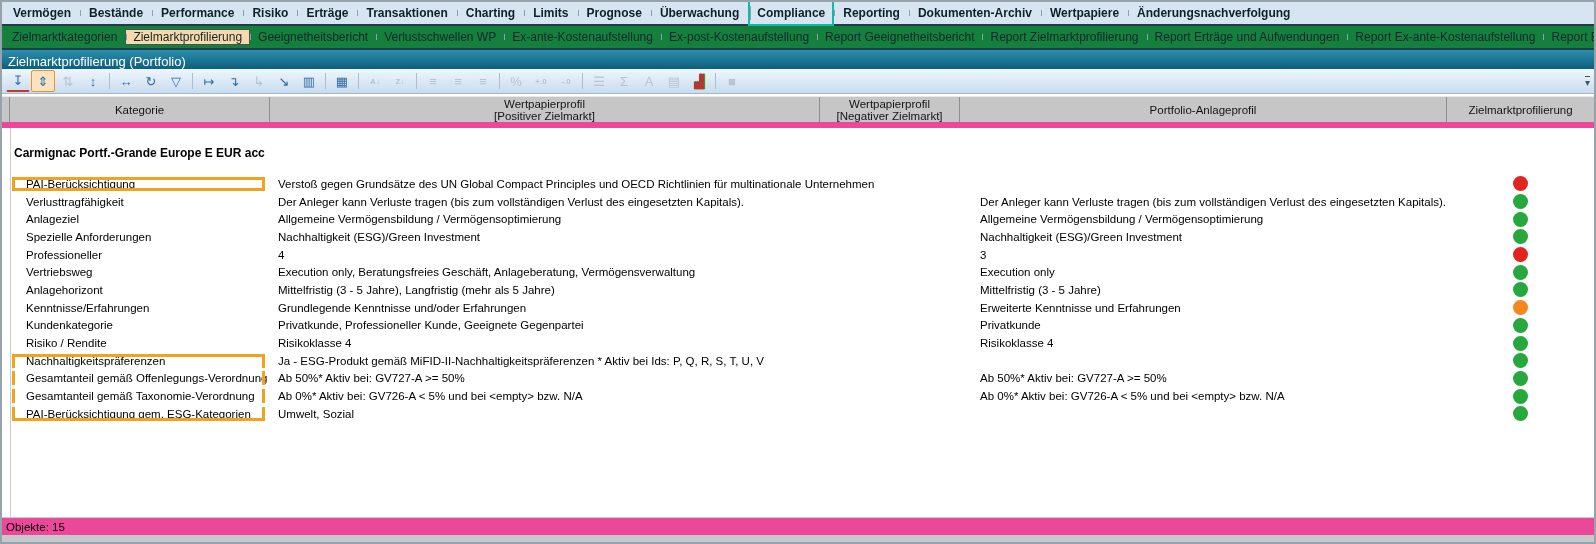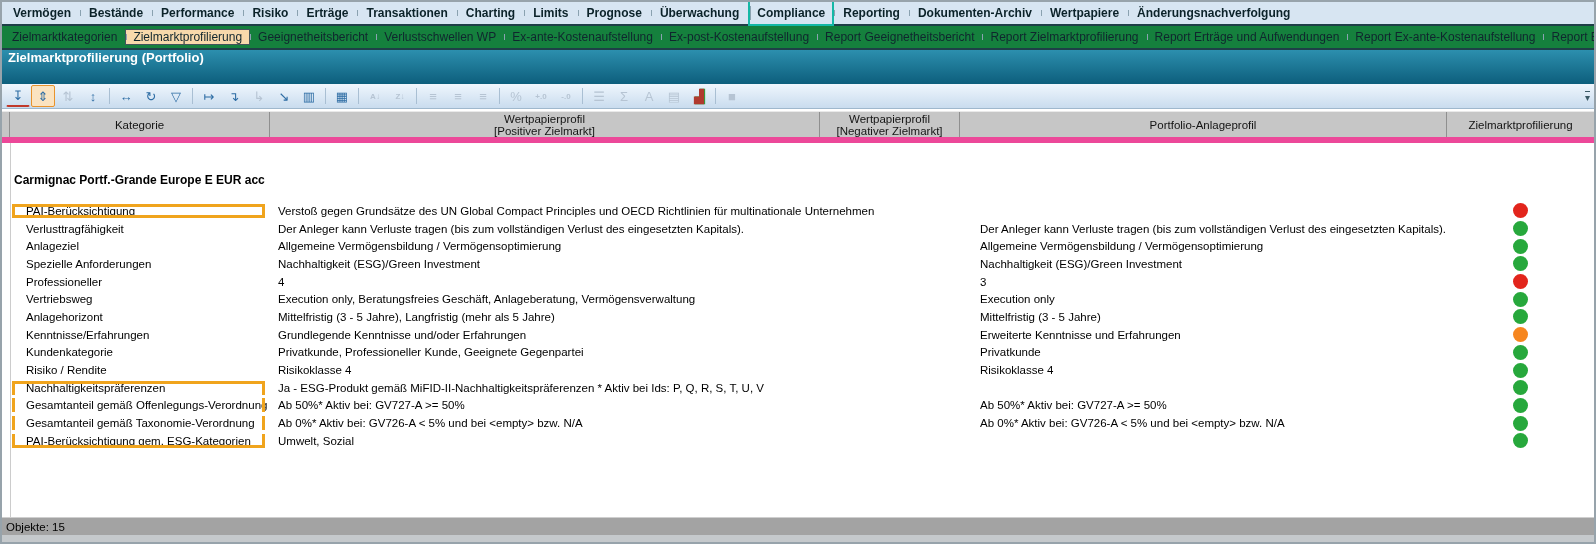--- a/index.html
+++ b/index.html
@@ -9,58 +9,58 @@
   
   .menubar{height:22px;background:#d7e5f2;border-bottom:2px solid #1e3f47;display:flex;align-items:center;padding-left:2px;flex:none;}
   .tab{display:flex;align-items:center;padding:0 9px;font-weight:bold;font-size:12px;color:#0b2229;position:relative;white-space:nowrap;}
   .tab + .tab::before{content:'';position:absolute;left:0;top:4px;bottom:4px;width:1px;background:#8aa2b0;}
   .tab.active{border:2px solid #14b8a6;padding:4px 7px;}
   .subtabbar{height:22px;background:#15803d;border-bottom:2px solid #1e3f47;display:flex;align-items:center;padding-left:2px;flex:none;}
   .subtab{display:flex;align-items:center;padding:0 8px;font-size:12px;color:#10262e;position:relative;white-space:nowrap;}
   .subtab + .subtab::before{content:'';position:absolute;left:0;top:4px;bottom:4px;width:1px;background:#8aa2b0;}
   .subtab.active{background:#f7d9ab;border:1px solid #43555c;padding:0 7px;}
   
-  .titlebar{height:34px;background:linear-gradient(#2c8fae,#0d5e7c);color:#fff;font-weight:bold;
-    font-size:13px;display:flex;align-items:flex-start;padding-left:6px;flex:none;}
+  .titlebar{height:19px;background:linear-gradient(#2c8fae,#0d5e7c);color:#fff;font-weight:normal;
+    font-size:13px;display:flex;align-items:flex-end;padding-left:6px;flex:none;}
   
   .toolbar{height:24px;background:linear-gradient(#eff6fd,#c9dcee);border-bottom:1px solid #9fb8cd;
     display:flex;align-items:center;gap:1px;padding:0 4px;flex:none;position:relative;}
   .tbtn{width:22px;height:20px;display:flex;align-items:center;justify-content:center;
     font-size:13px;color:#2e6da4;border:1px solid transparent;border-radius:2px;flex:none;}
   .tbtn.smalltext{font-size:8px;font-weight:bold;}
   .tbtn.selected{background:#fbe3c0;border:1px solid #e8932c;}
   .tbtn.disabled{color:#b6c4d3;}
   .tbtn.accent{border-bottom:2px solid #c0392b;height:18px;}
   .tbtn.chart{color:#b03a2e;text-shadow:1px 0 0 #27a83c;}
   .tsep{width:1px;height:16px;background:#a9bfd3;margin:0 3px;flex:none;}
   .tb-overflow{margin-left:auto;font-size:10px;color:#3c5a66;border-top:1px solid #3c5a66;line-height:9px;padding-top:1px;}
   
   .gridcols{display:grid;grid-template-columns:8px 260px 550px 140px 487px minmax(0,1fr);}
   .grid-header{margin-top:2px;background:#c6c6c6;border-top:1px solid #e9e9e9;border-bottom:6px solid #ec4899;height:25px;flex:none;}
   .hcell{border-right:1px solid #8f8f8f;display:flex;flex-direction:column;align-items:center;justify-content:center;
     font-size:11.5px;color:#141414;line-height:12px;overflow:hidden;white-space:nowrap;}
   .hcell.last{border-right:none;}
-  .grid-body{flex:1;position:relative;background:#fff;padding-top:28px;overflow:hidden;}
+  .grid-body{flex:1;position:relative;background:#fff;padding-top:16px;overflow:hidden;}
   .grid-body::before{content:'';position:absolute;left:8px;top:0;bottom:0;width:1px;background:#cccccc;}
   .group-row{font-weight:bold;font-size:12px;color:#000;padding-left:12px;height:18px;line-height:18px;margin-bottom:13px;white-space:nowrap;}
   .grid-row{height:17.7px;align-items:center;font-size:11.5px;color:#000;}
   .cell{white-space:nowrap;overflow:visible;position:relative;}
   .cell.cat{padding-left:16px;}
   .cell.val{padding-left:8px;}
   .cell.port{padding-left:20px;}
   .cell.status{display:flex;align-items:center;justify-content:center;}
   .dot{width:15px;height:15px;border-radius:50%;display:block;}
   .cat::before{content:'';position:absolute;left:2px;right:5px;top:-1px;bottom:-1px;
     border:3px solid var(--hl,#f0a41d);display:none;pointer-events:none;}
   .cat.hl-single::before{display:block;}
   .cat.hl-top::before{display:block;border-bottom:none;}
   .cat.hl-mid::before{display:block;border-top:none;border-bottom:none;}
   .cat.hl-bottom::before{display:block;border-top:none;}
   
-  .statusbar{height:17px;background:#a3a3a3;border-top:1px solid #cfcfcf;display:flex;align-items:center;
+  .statusbar{height:17px;background:#ec4899;border-top:1px solid #cfcfcf;display:flex;align-items:center;
     padding-left:4px;font-size:11.5px;color:#000;flex:none;}
   .bottomstrip{height:7px;background:#c5c9cc;flex:none;}
 </style>
 </head>
 <body>
 
 <div class="window">
   <div class="menubar" id="menubar">
       <div class="tab">Vermögen</div>
       <div class="tab">Bestände</div>

